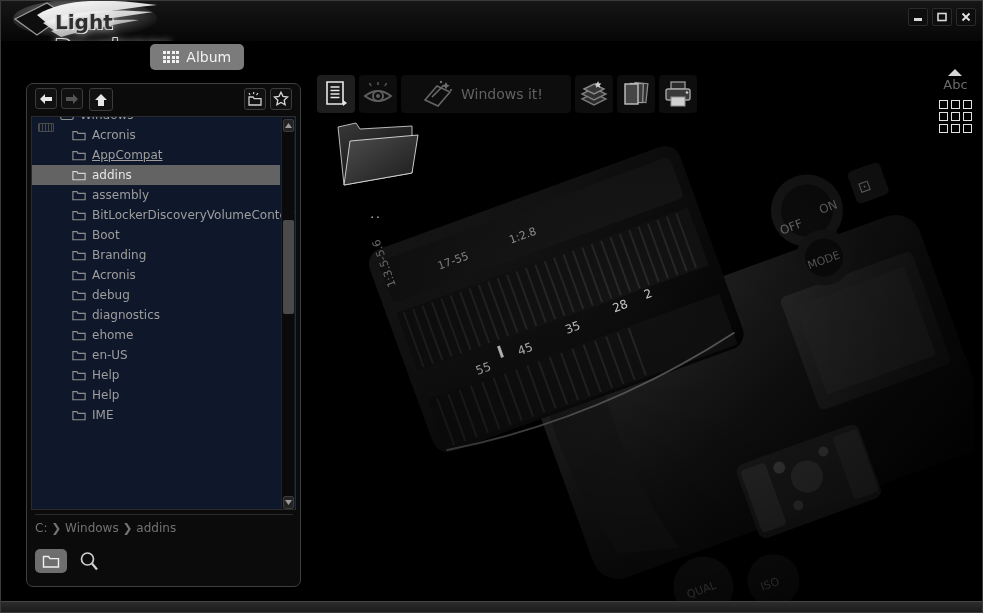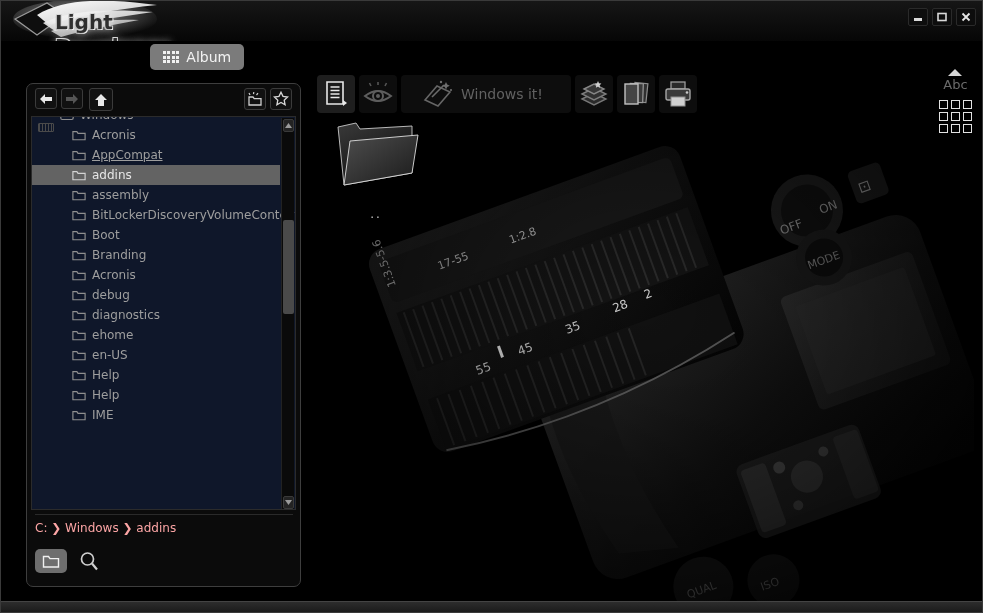--- a/index.html
+++ b/index.html
@@ -159,21 +159,21 @@
     position: absolute; left: 1px; top: 95px;
     width: 11px; height: 100px;
     background: #4a4a4a; border-radius: 2px;
     cursor: pointer;
   }
 
   #pathbar {
     position: absolute; left: 8px; bottom: 50px;
     width: 258px; height: 22px;
     display: flex; align-items: center;
-    font-size: 12px; color: #fca5a5;
+    font-size: 12px; color: #737373;
     border-top: 1px solid #2a2a2a;
     padding-top: 4px;
   }
   #bottombar {
     position: absolute; left: 8px; bottom: 8px;
     width: 258px; height: 34px;
     display: flex; align-items: center; gap: 10px;
   }
   #btn-folders {
     width: 32px; height: 24px;

